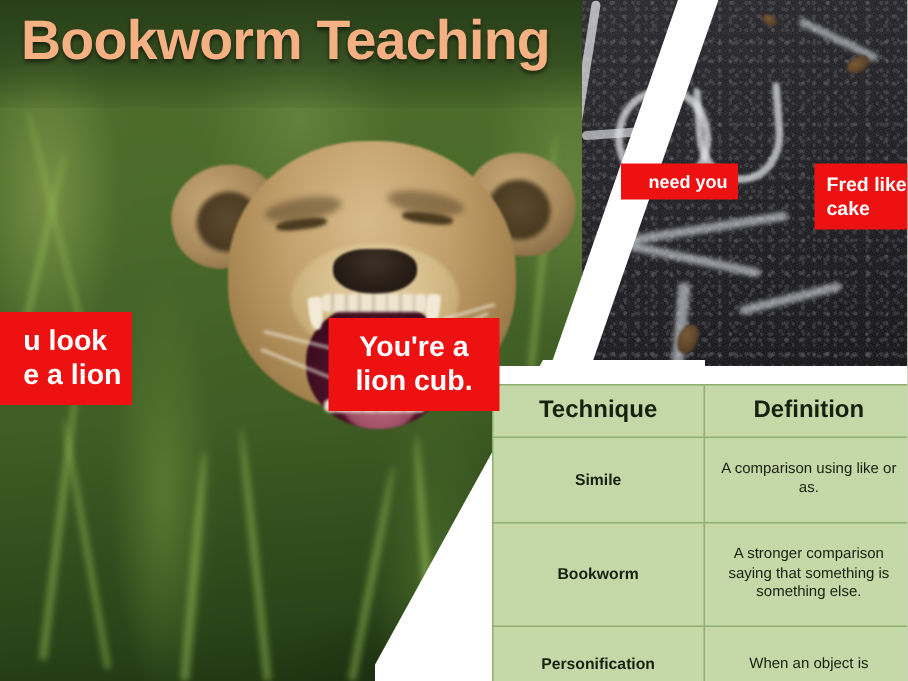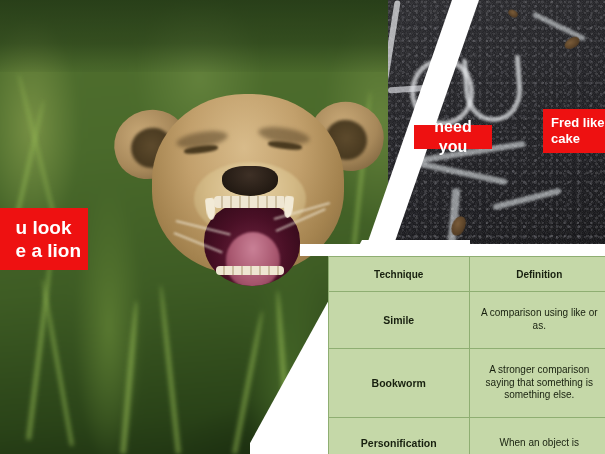--- a/index.html
+++ b/index.html
@@ -290,21 +290,21 @@
   }
   table.tech-table td, table.tech-table th {
     border: 1px solid #8fae72;
     background: #c5d8a8;
     color: #18200f;
     text-align: center;
     vertical-align: middle;
     padding: 4px 5px;
   }
   table.tech-table th {
-    font-size: 10px;
+    font-size: 16px;
     font-weight: bold;
     height: 26px;
   }
   table.tech-table td.term {
     font-size: 10.5px;
     font-weight: bold;
     width: 118px;
   }
   table.tech-table td.def {
     font-size: 10px;
@@ -337,23 +337,23 @@
     font-size: 19px;
     justify-content: flex-end;
     text-align: left;
   }
   #redbox-lioncub {
     left: 219px; top: 212px;
     width: 114px; height: 62px;
     font-size: 19px;
   }
   #redbox-needyou {
-    left: 414px; top: 125px;
+    left: 414px; top: 109px;
     width: 78px; height: 24px;
-    font-size: 16px;
+    font-size: 12px;
     justify-content: flex-end;
   }
   #redbox-fredcake {
     left: 543px; top: 109px;
     width: 85px; height: 44px;
     font-size: 13px;
     justify-content: flex-start;
     text-align: left;
     padding-left: 8px;
   }
@@ -459,18 +459,21 @@
       <tr class="row-person">
         <td class="term">Personification</td>
         <td class="def">When an object is</td>
       </tr>
     </tbody>
       </table>
   </div>
 
   <div class="redbox" id="redbox-youlook">u look
 e a lion</div>
+  <div class="redbox" id="redbox-lioncub">You're a
+lion cub.</div>
   <div class="redbox" id="redbox-needyou">need you</div>
   <div class="redbox" id="redbox-fredcake">Fred like
 cake</div>
 
+  <div id="page-title">Bookworm Teaching</div>
 
 </div>
 
 </body></html>

